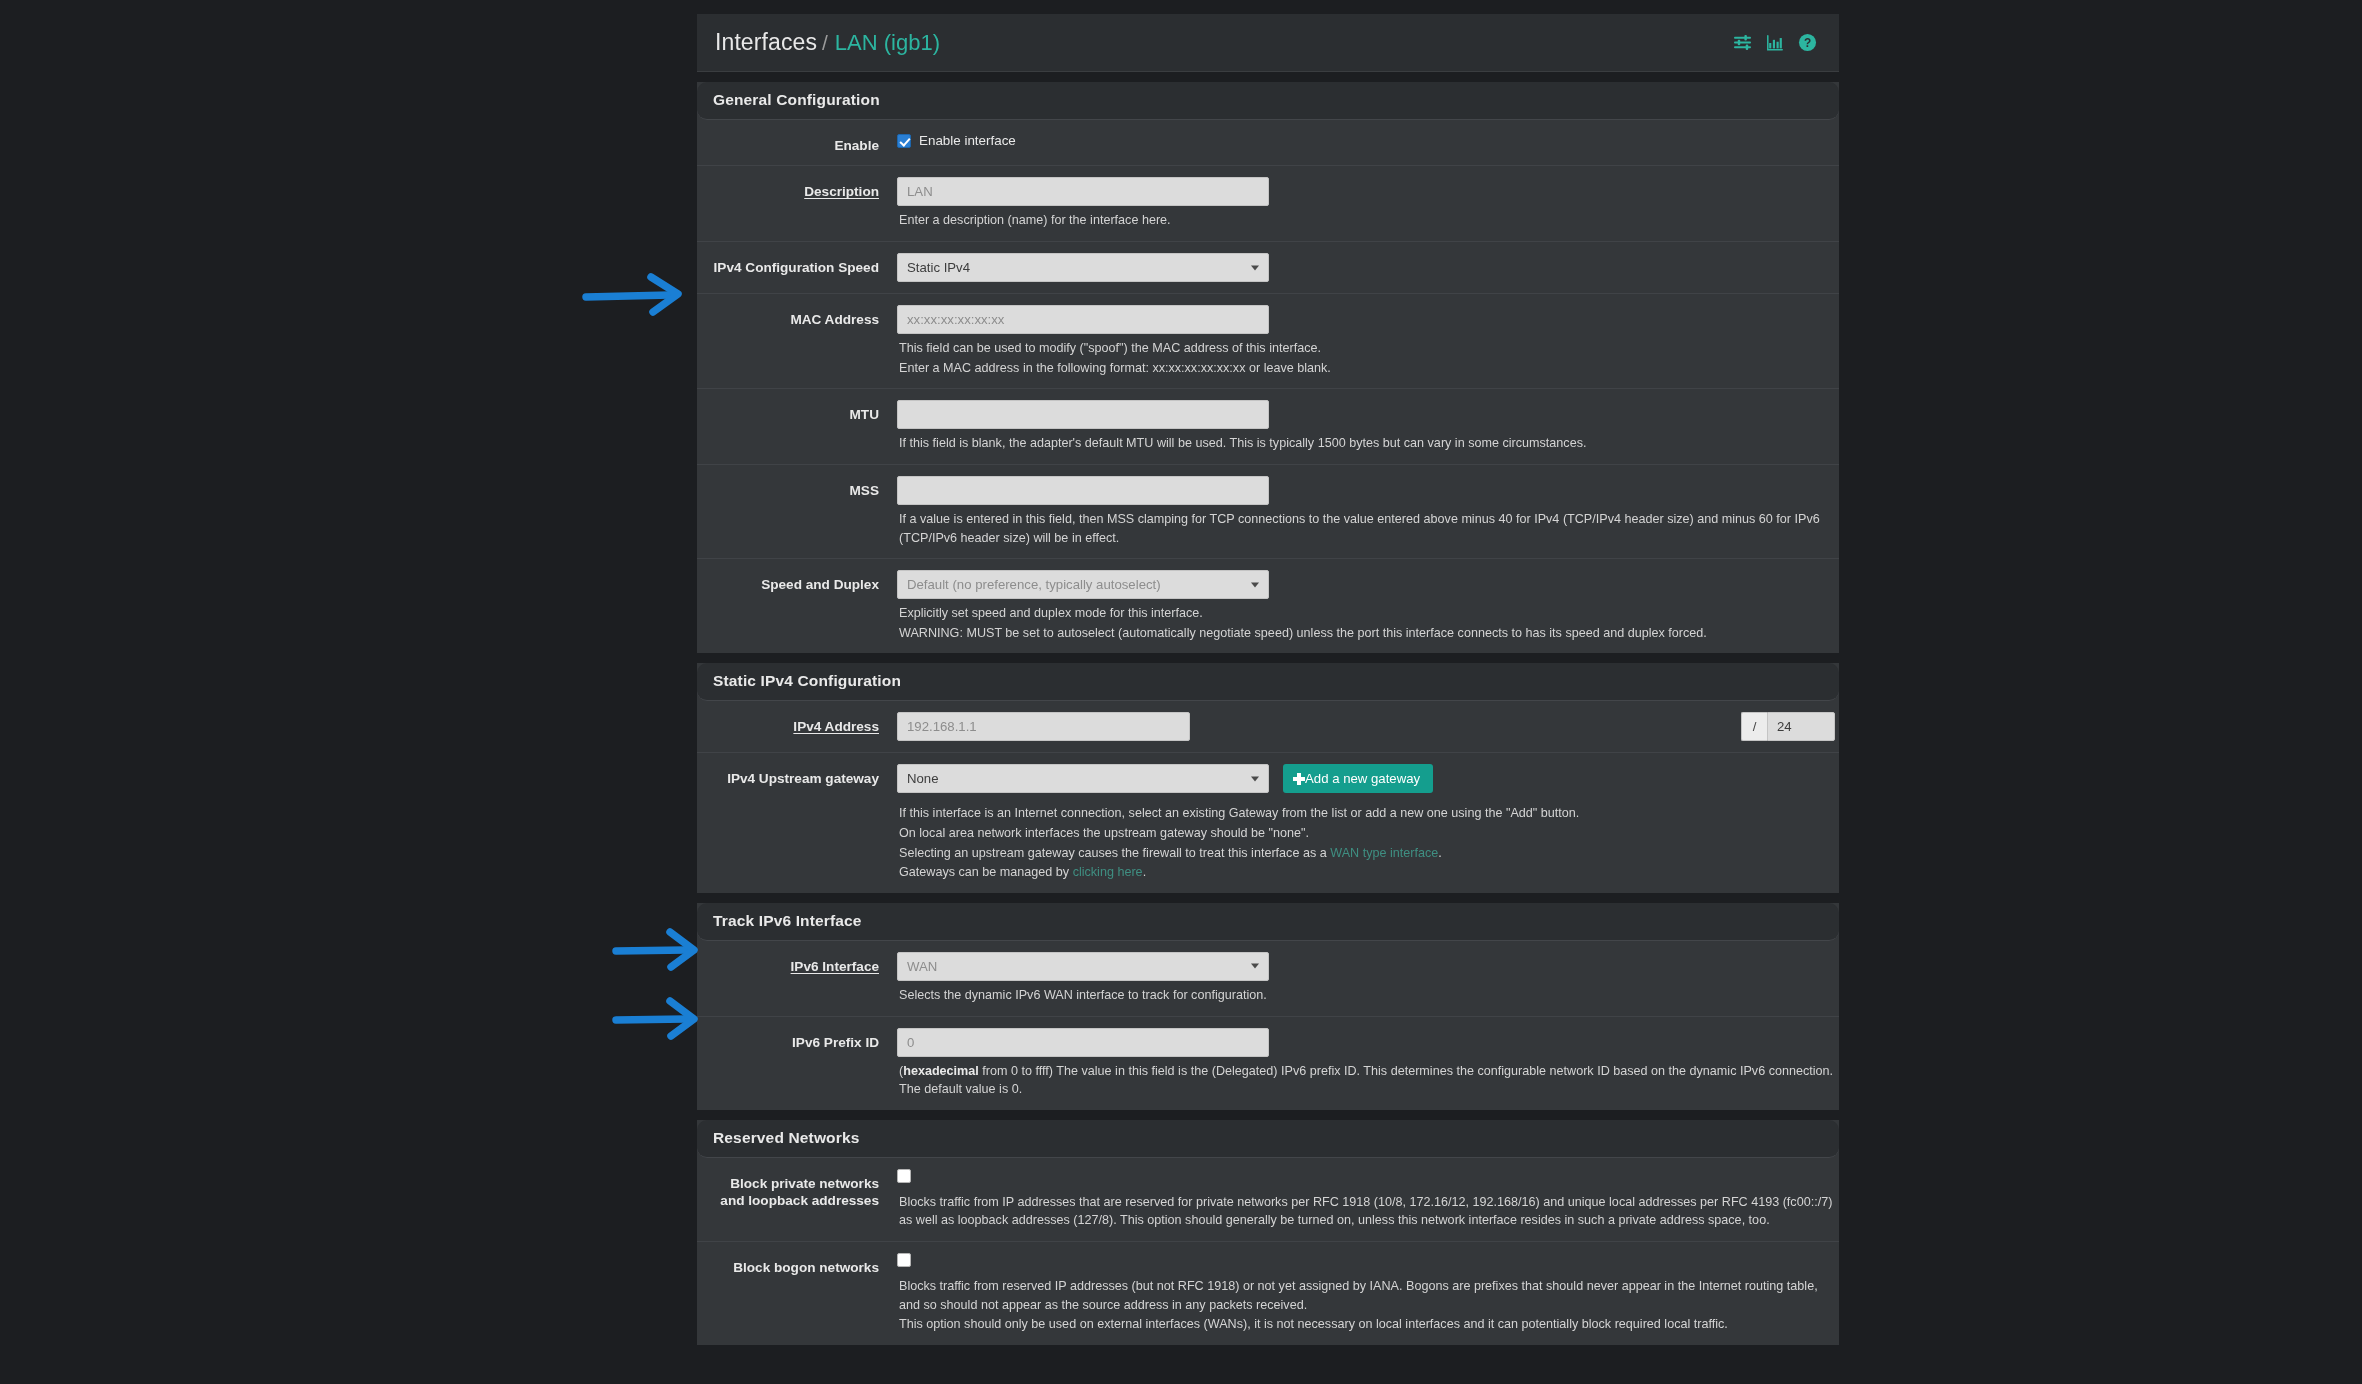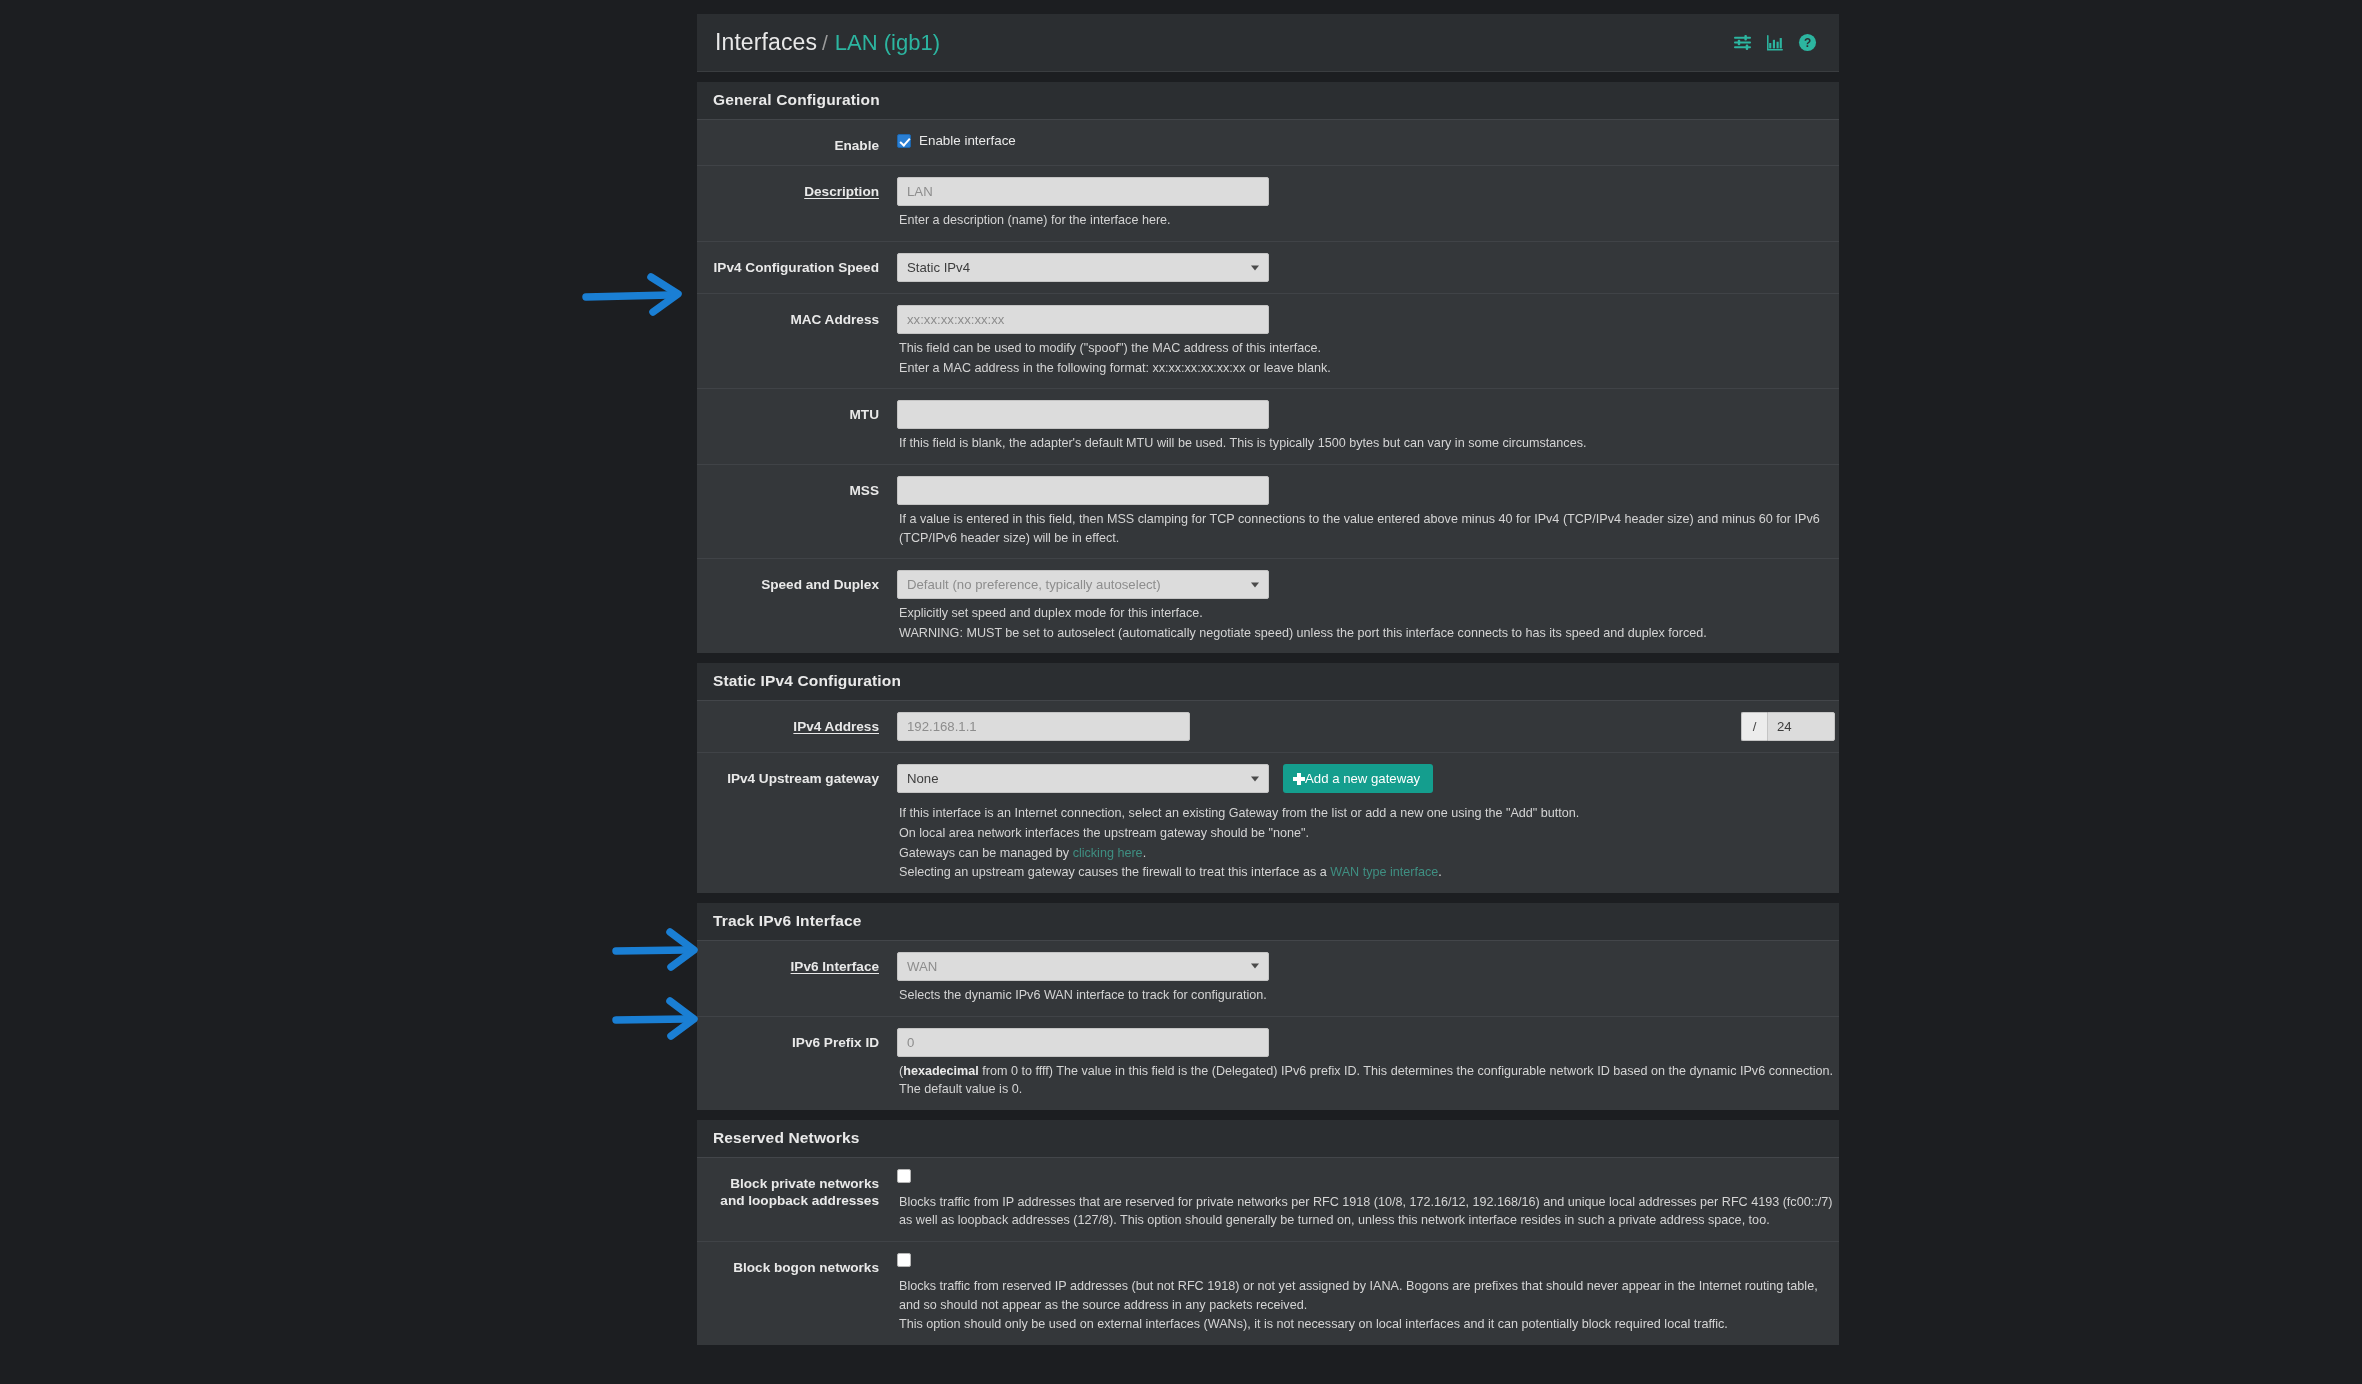--- a/index.html
+++ b/index.html
@@ -42,20 +42,21 @@
   
   .panel { margin-top: 10px; background: #34373a; }
   .panel-heading {
     background: #2b2e31;
     border-bottom: 1px solid #43464a;
     padding: 9px 16px 10px 16px;
     color: #e9e9e9;
     font-size: 15.5px;
     font-weight: 700;
     letter-spacing: .15px;
+    border-radius: 10px;
   }
   .panel-body { }
 
   .row {
     display: flex;
     border-bottom: 1px solid #404347;
     padding: 11px 0 11px 0;
     align-items: flex-start;
   }
   .row:last-child { border-bottom: none; }
@@ -350,22 +351,22 @@
                 <span>None</span>
                 <span class="chev"></span>
               </div>
               <button class="btn-teal">
                 <span class="plus"></span>
                 <span>Add a new gateway</span>
               </button>
             </div>
             <div class="help" style="margin-top:11px">If this interface is an Internet connection, select an existing Gateway from the list or add a new one using the "Add" button.</div>
             <div class="help" style="margin-top:1px">On local area network interfaces the upstream gateway should be "none".</div>
+            <div class="help" style="margin-top:1px">Selecting an upstream gateway causes the firewall to treat this interface as a <span class="lnk">WAN type interface</span>.</div>
             <div class="help" style="margin-top:1px">Gateways can be managed by <span class="lnk">clicking here</span>.</div>
-            <div class="help" style="margin-top:1px">Selecting an upstream gateway causes the firewall to treat this interface as a <span class="lnk">WAN type interface</span>.</div>
           </div>
         </div>
 
       </div>
     </div>
 
     <div class="panel">
       <div class="panel-heading">Track IPv6 Interface</div>
       <div class="panel-body">
 

